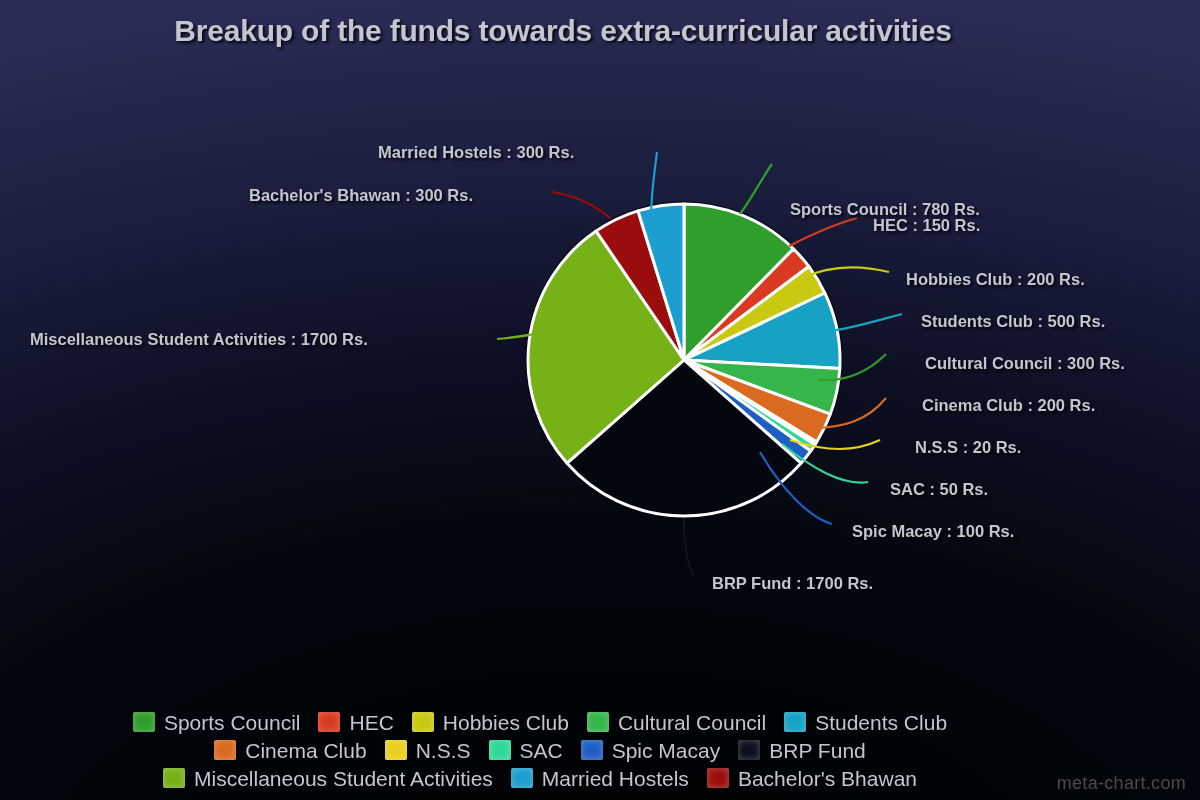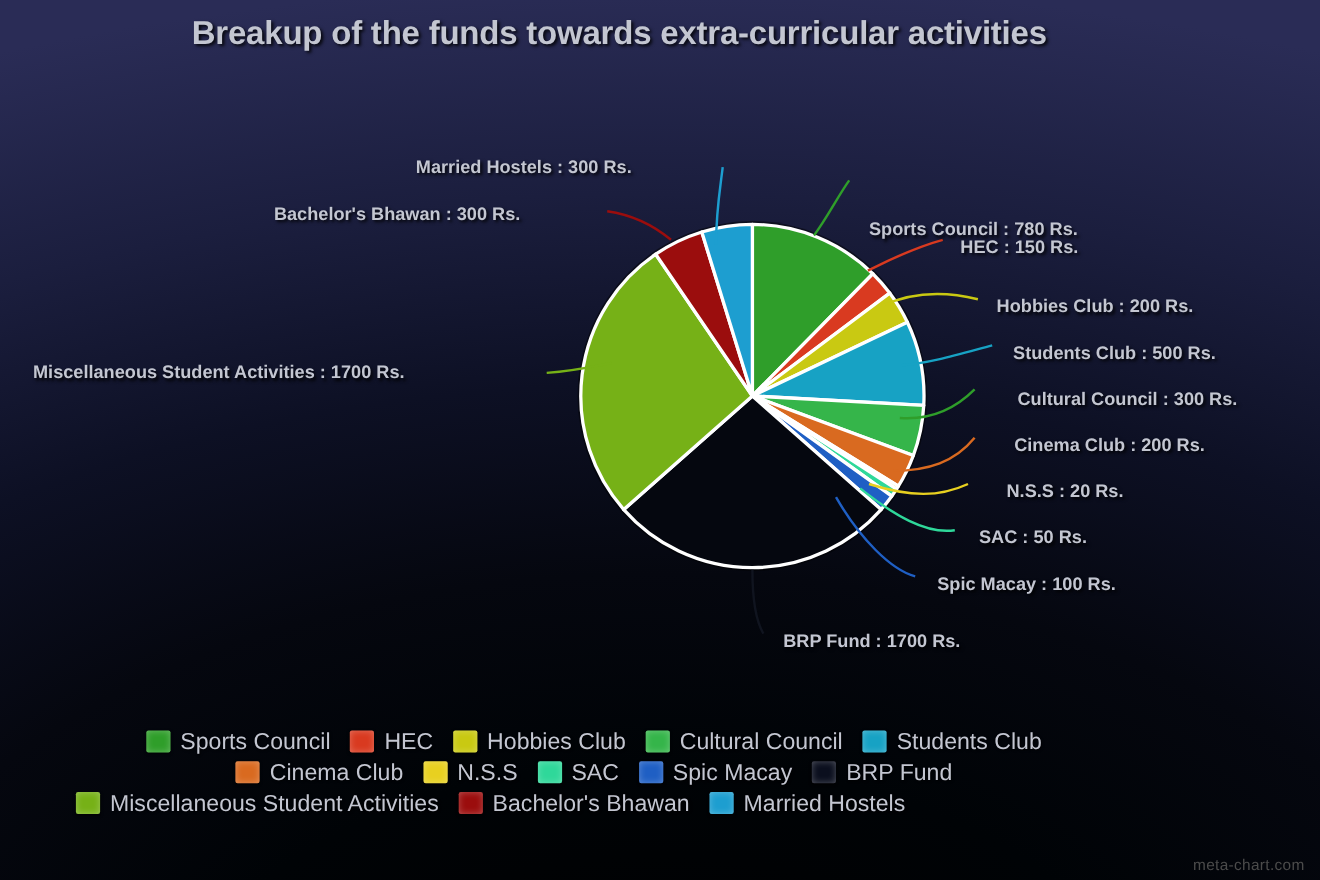--- a/index.html
+++ b/index.html
@@ -31,44 +31,44 @@
     position:absolute;
     font-size:16.5px;font-weight:bold;
     color:#c3c6d1;
     white-space:nowrap;
     text-shadow:2px 2px 3px rgba(0,0,0,.9);
   }
   .lbl.r{text-align:left;}
   .lbl.l{text-align:left;}
   
   #legend{
-    position:absolute;left:0;top:660px;width:1080px;
+    position:absolute;left:0;top:708px;width:1080px;
     display:flex;flex-wrap:wrap;justify-content:center;
     align-content:flex-start;
-    padding:0 60px;box-sizing:border-box;
+    padding:0 86px;box-sizing:border-box;
   }
   .leg-item{
     display:flex;align-items:center;
     margin:0 9px;height:28px;
   }
   .leg-sw{
     width:22px;height:20px;margin-right:9px;
     border-radius:2px;
     box-shadow:inset 0 0 7px rgba(255,255,255,.30), 0 1px 2px rgba(0,0,0,.6);
     flex:0 0 auto;
   }
   .leg-txt{
     font-size:21px;color:#c3c6d1;
     text-shadow:1px 1px 2px rgba(0,0,0,.8);
     line-height:1;
   }
   
   #watermark{
     position:absolute;right:14px;bottom:6px;
-    font-size:14px;color:#4b4b4b;
+    font-size:18px;color:#4b4b4b;
     letter-spacing:.3px;
   }
 </style>
 </head>
 <body>
 
 <div id="stage">
 
   <div id="title">Breakup of the funds towards extra-curricular activities</div>
 
@@ -184,31 +184,31 @@
         </div>
         <div class="leg-item">
           <span class="leg-sw" style="background: rgb(31, 95, 196);"></span>
           <span class="leg-txt">Spic Macay</span>
         </div>
         <div class="leg-item">
           <span class="leg-sw" style="background: rgb(11, 15, 30);"></span>
           <span class="leg-txt">BRP Fund</span>
         </div>
       </div>
-      <div style="display: flex; width: 100%;">
+      <div style="display: flex; justify-content: center; width: 100%;">
         <div class="leg-item">
           <span class="leg-sw" style="background: rgb(118, 177, 23);"></span>
           <span class="leg-txt">Miscellaneous Student Activities</span>
         </div>
         <div class="leg-item">
+          <span class="leg-sw" style="background: rgb(29, 158, 208);"></span>
+          <span class="leg-txt">Married Hostels</span>
+        </div>
+        <div class="leg-item">
           <span class="leg-sw" style="background: rgb(155, 13, 13);"></span>
           <span class="leg-txt">Bachelor's Bhawan</span>
         </div>
-        <div class="leg-item">
-          <span class="leg-sw" style="background: rgb(29, 158, 208);"></span>
-          <span class="leg-txt">Married Hostels</span>
-        </div>
       </div>
     </div>
 
   <div id="watermark">meta-chart.com</div>
 
 </div>
 
 </body></html>

